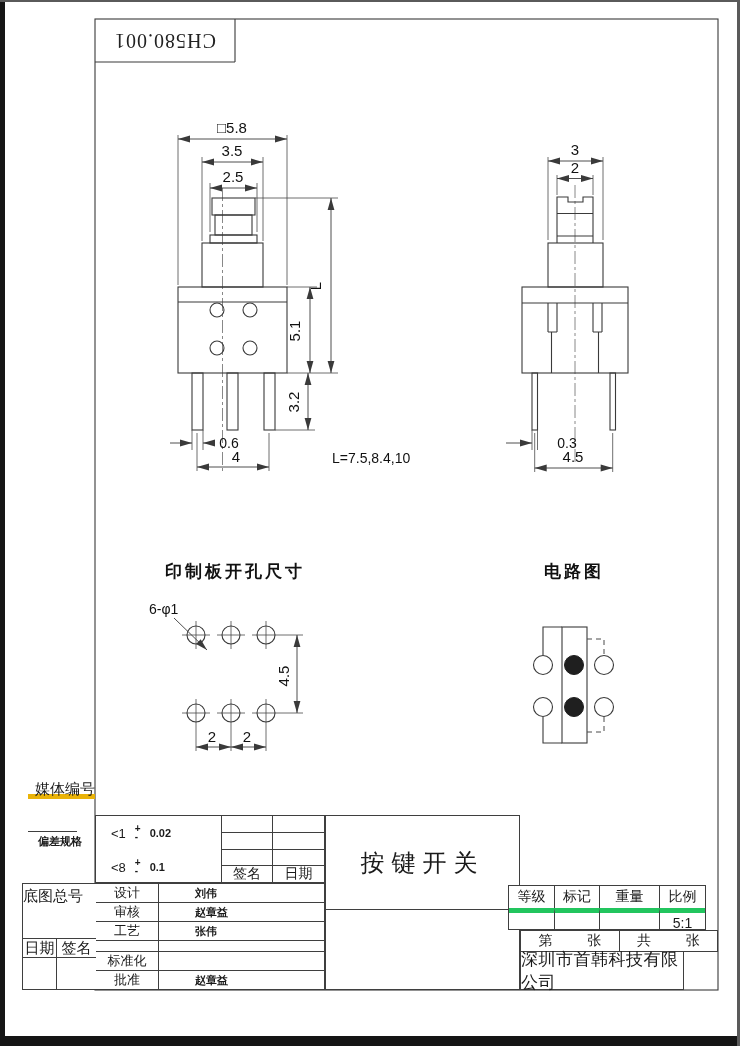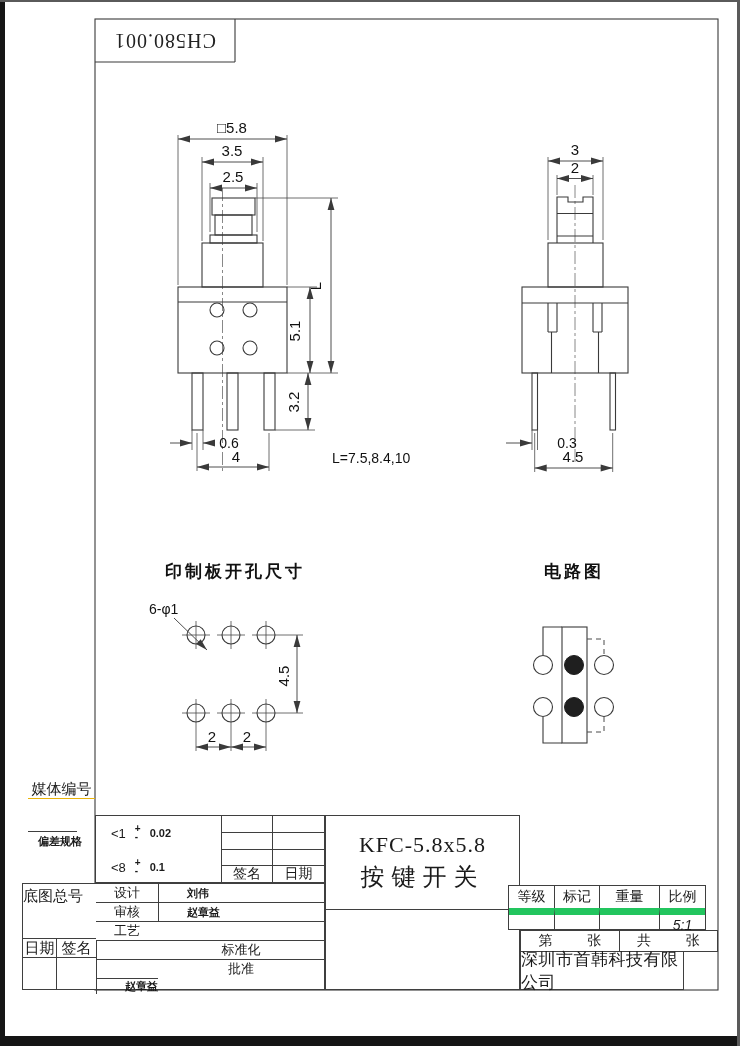--- a/index.html
+++ b/index.html
@@ -29,37 +29,37 @@
   .sign-table>div{box-sizing:border-box;font-size:14px;text-align:center;line-height:16px;}
   .sign-table>div:nth-child(even){border-left:1px solid #3f3f3f;}
   .sign-table>div:nth-child(n+3){border-top:1px solid #3f3f3f;}
   .title-box{display:flex;flex-direction:column;align-items:center;justify-content:center;gap:3px;}
   .model{font-size:22px;letter-spacing:1px;}
   .pname{font-size:24px;letter-spacing:7px;}
   .rows-table{display:grid;grid-template-columns:62px 1fr;grid-template-rows:repeat(6,1fr);}
   .rows-table>div{box-sizing:border-box;display:flex;align-items:center;}
   .rows-table>div:nth-child(n+3){border-top:1px solid #3f3f3f;}
   .rt-role{justify-content:center;font-size:13px;}
-  .rt-name{border-left:1px solid #3f3f3f;padding-left:28px;font-size:11px;font-weight:bold;}
+  .rt-name{border-left:1px solid #3f3f3f;padding-left:36px;font-size:11px;font-weight:bold;}
   .base-label{height:54px;text-align:left;font-size:15px;padding-top:3px;box-sizing:border-box;}
   .datesign{display:grid;grid-template-columns:34px 1fr;grid-template-rows:19px 1fr;height:52px;
             border-top:1px solid #3f3f3f;box-sizing:border-box;}
   .datesign>div{box-sizing:border-box;font-size:15px;text-align:center;line-height:18px;}
   .ds-r{border-right:1px solid #3f3f3f;}
   .ds-b{border-bottom:1px solid #3f3f3f;}
   .grade-table{display:grid;grid-template-columns:45px 45px 60px 1fr;grid-template-rows:22px 1fr;}
   .grade-table>div{box-sizing:border-box;font-size:14px;text-align:center;line-height:21px;}
   .grade-table>div:not(:nth-child(4n+1)){border-left:1px solid #3f3f3f;}
-  .grade-table>div:nth-child(n+5){border-top:7px solid #22c55e;font-style:italic;}
+  .grade-table>div:nth-child(n+5){border-top:5px solid #22c55e;}
   .scale-val{font-size:15px;font-family:"Liberation Sans",sans-serif;}
   .sheet-row{display:flex;}
   .sheet-half{flex:1;display:flex;justify-content:space-around;align-items:center;font-size:14px;}
   .sheet-half+.sheet-half{border-left:1px solid #3f3f3f;}
   .company-box{display:flex;align-items:center;justify-content:center;font-size:17px;letter-spacing:0.5px;}
-  .media-label{border-bottom:1px solid #eab308;font-size:15px;text-align:center;line-height:18px;}
+  .media-label{border-bottom:5px solid #eab308;font-size:15px;text-align:right;line-height:18px;}
   .dev-line{border-top:1px solid #3f3f3f;height:0;}
   .dev-label{font-size:11px;font-weight:bold;text-align:center;}
   .edge{position:absolute;}
 </style>
 </head>
 <body>
 
 <div id="page">
 
   <svg id="draw" viewBox="0 0 740 1046">
@@ -205,31 +205,31 @@
       <div></div>
     <div></div>
       <div></div>
     <div></div>
       <div></div>
     <div>签名</div>
     <div>日期</div>
   </div>
 
   <div class="tb title-box" style="left:325px;top:815px;width:195px;height:95px">
-    <div class="model">KFC-5.8x5.8</div>
     <div class="pname">按键开关</div>
   </div>
   <div class="tb" style="left:325px;top:910px;width:195px;height:80px;border-top:none"></div>
 
   <div class="tb rows-table" style="left:95px;top:883px;width:230px;height:107px">
     <div class="rt-role">设计</div>
     <div class="rt-name">刘伟</div>
     <div class="rt-role">审核</div>
     <div class="rt-name">赵章益</div>
     <div class="rt-role">工艺</div>
+    <div class="rt-name">张伟</div>
     <div class="rt-role"></div>
     <div class="rt-name"></div>
     <div class="rt-role">标准化</div>
     <div class="rt-name"></div>
     <div class="rt-role">批准</div>
     <div class="rt-name">赵章益</div>
   </div>
 
   <div class="tb" style="left:22px;top:883px;width:74px;height:107px;border-right:none">
     <div class="base-label">底图总号</div>

